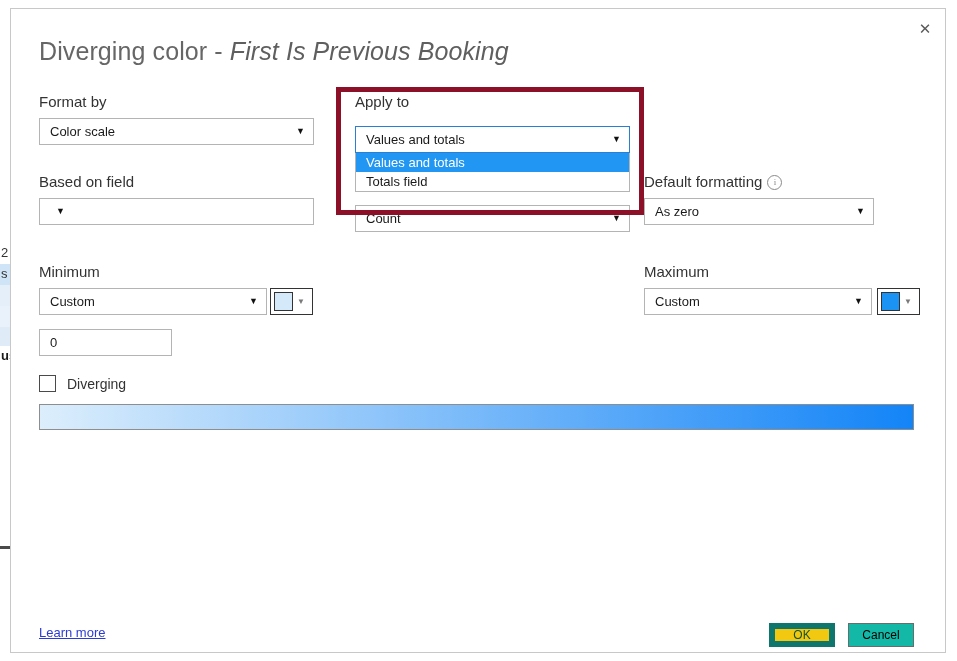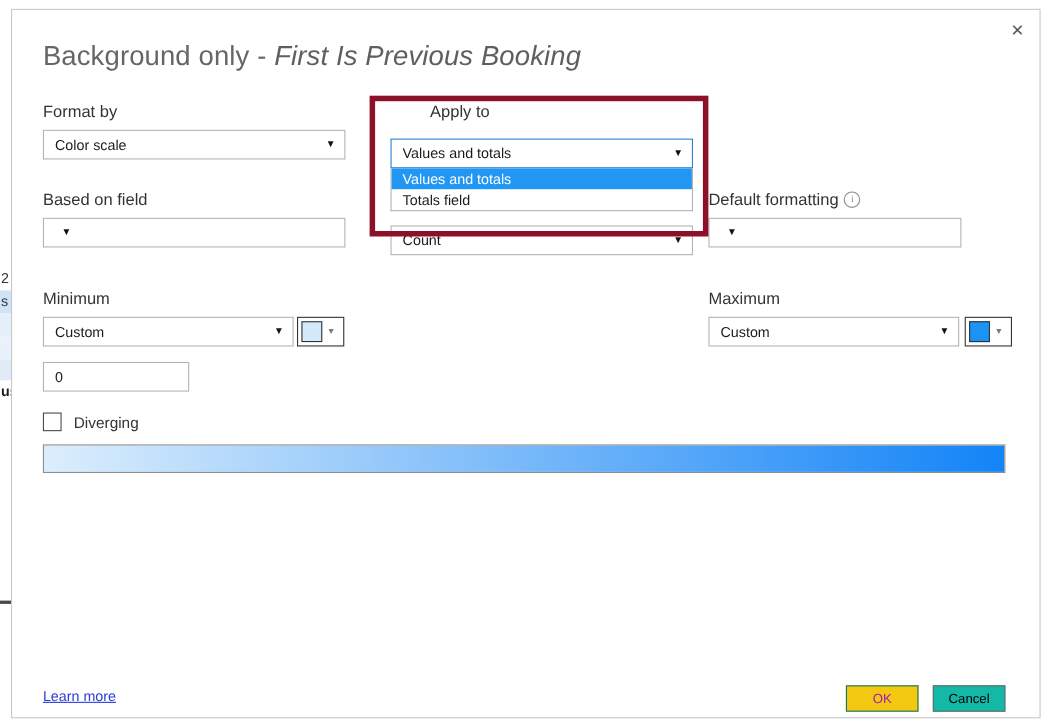--- a/index.html
+++ b/index.html
@@ -262,24 +262,24 @@
     font-size: 13px;
     color: #2b3cd6;
     text-decoration: underline;
     cursor: pointer;
   }
   #ok-button {
     position: absolute;
     left: 758px; top: 614px;
     width: 66px; height: 24px;
     background: #f2c811;
-    border: 1px solid #0f766e;
+    border: 6px solid #0f766e;
     box-sizing: border-box;
     font-size: 12px;
-    color: #a21caf;
+    color: #14532d;
     display: flex;
     align-items: center;
     justify-content: center;
     cursor: pointer;
     font-family: "Liberation Sans", sans-serif;
   }
   #cancel-button {
     position: absolute;
     left: 837px; top: 614px;
     width: 66px; height: 24px;
@@ -317,21 +317,21 @@
   <div class="bg-cell" id="bg-row-total">
     <span>us</span>
   </div>
   <div id="bg-divider"></div>
 </div>
 
 <div id="dialog">
 
   <button id="close-button">✕</button>
 
-  <div id="dialog-title"><span>Background only - </span><span class="title-field">First Is Previous Booking</span></div>
+  <div id="dialog-title"><span>Diverging color - </span><span class="title-field">First Is Previous Booking</span></div>
 
   <div class="field-label" style="left:28px; top:84px;">Format by</div>
   <div class="combo" style="left:28px; top:109px; width:275px;gap:20px;">
     <span class="combo-text">Color scale</span>
     <span class="caret">▼</span>
   </div>
 
   <div class="field-label" style="left:28px; top:164px;">Based on field</div>
   <div class="combo" style="left:28px; top:189px; width:275px;">
     <span class="caret">▼</span>
@@ -343,38 +343,39 @@
     <span class="caret">▼</span>
   </div>
   <div class="swatch-box" style="left:259px; top:279px;">
     <span class="swatch-chip" id="min-swatch" style="background: rgb(212, 233, 249);"></span>
     <span class="swatch-caret">▼</span>
   </div>
   <div class="textbox" style="left:28px; top:320px; width:133px;">
     <span>0</span>
   </div>
 
-  <div class="field-label" style="left:344px; top:84px;margin-left:36px;">Apply to</div>
+  <div class="field-label" style="left:344px; top:84px;">Apply to</div>
   <div class="combo focused" style="left:344px; top:117px; width:275px;">
     <span class="combo-text">Values and totals</span>
     <span class="caret">▼</span>
   </div>
 
   <div class="combo" style="left:344px; top:196px; width:275px;">
     <span class="combo-text">Count</span>
     <span class="caret">▼</span>
   </div>
 
   <div id="applyto-dropdown-list">
     <div class="dropdown-option selected" style="background: rgb(33, 150, 243);">Values and totals</div>
     <div class="dropdown-option">Totals field</div>
   </div>
 
   <div class="field-label" style="left:633px; top:164px;"><span>Default formatting</span><span class="info-icon">i</span></div>
   <div class="combo" style="left:633px; top:189px; width:230px;">
+    <span class="combo-text">As zero</span>
     <span class="caret">▼</span>
   </div>
 
   <div class="field-label" style="left:633px; top:254px;">Maximum</div>
   <div class="combo" style="left:633px; top:279px; width:228px;">
     <span class="combo-text">Custom</span>
     <span class="caret">▼</span>
   </div>
   <div class="swatch-box" style="left:866px; top:279px;">
     <span class="swatch-chip" id="max-swatch" style="background: rgb(27, 147, 245);"></span>

